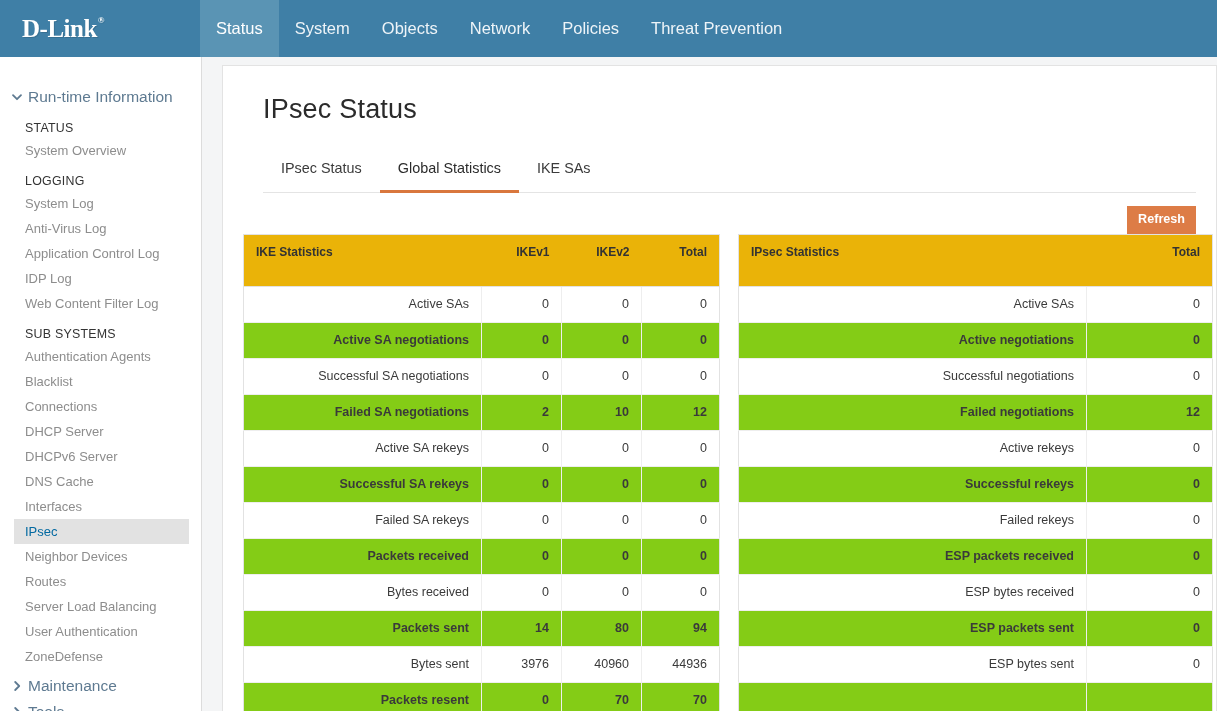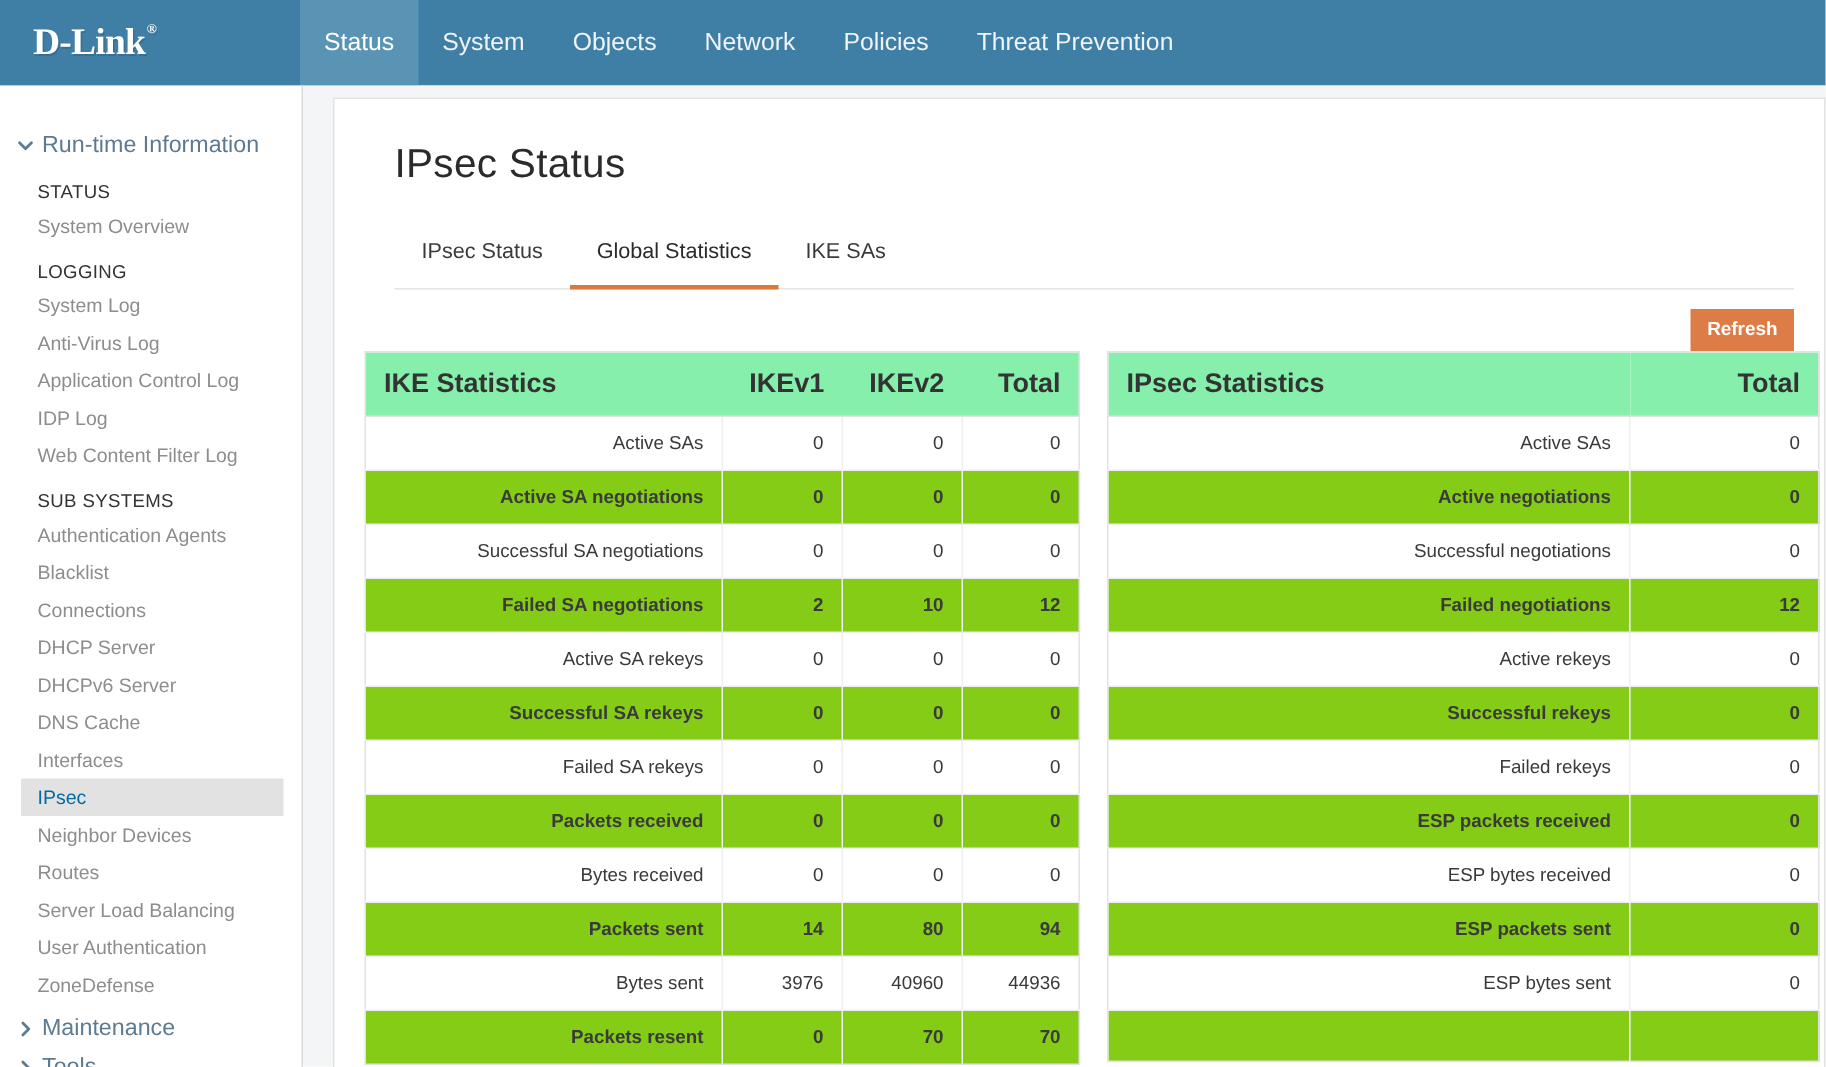--- a/index.html
+++ b/index.html
@@ -173,25 +173,25 @@
   .tbl-wrap.left { width: 478px; }
   .tbl-wrap.right { width: 476px; }
 
   table.stat {
     border-collapse: collapse;
     width: 100%;
     table-layout: fixed;
     border: 1px solid #e2e2e2;
   }
   table.stat th {
-    background: #86efac;
-    font-size: 18px;
+    background: #eab308;
+    font-size: 12px;
     color: #333333;
     font-weight: bold;
-    padding: 10px 12px 11px 12px;
+    padding: 10px 12px 27px 12px;
     border-bottom: 1px solid #e2e2e2;
     text-align: right;
     white-space: nowrap;
   }
   table.stat th.lbl {
     text-align: left;
   }
   table.stat td {
     font-size: 12.5px;
     color: #3a3a3a;

